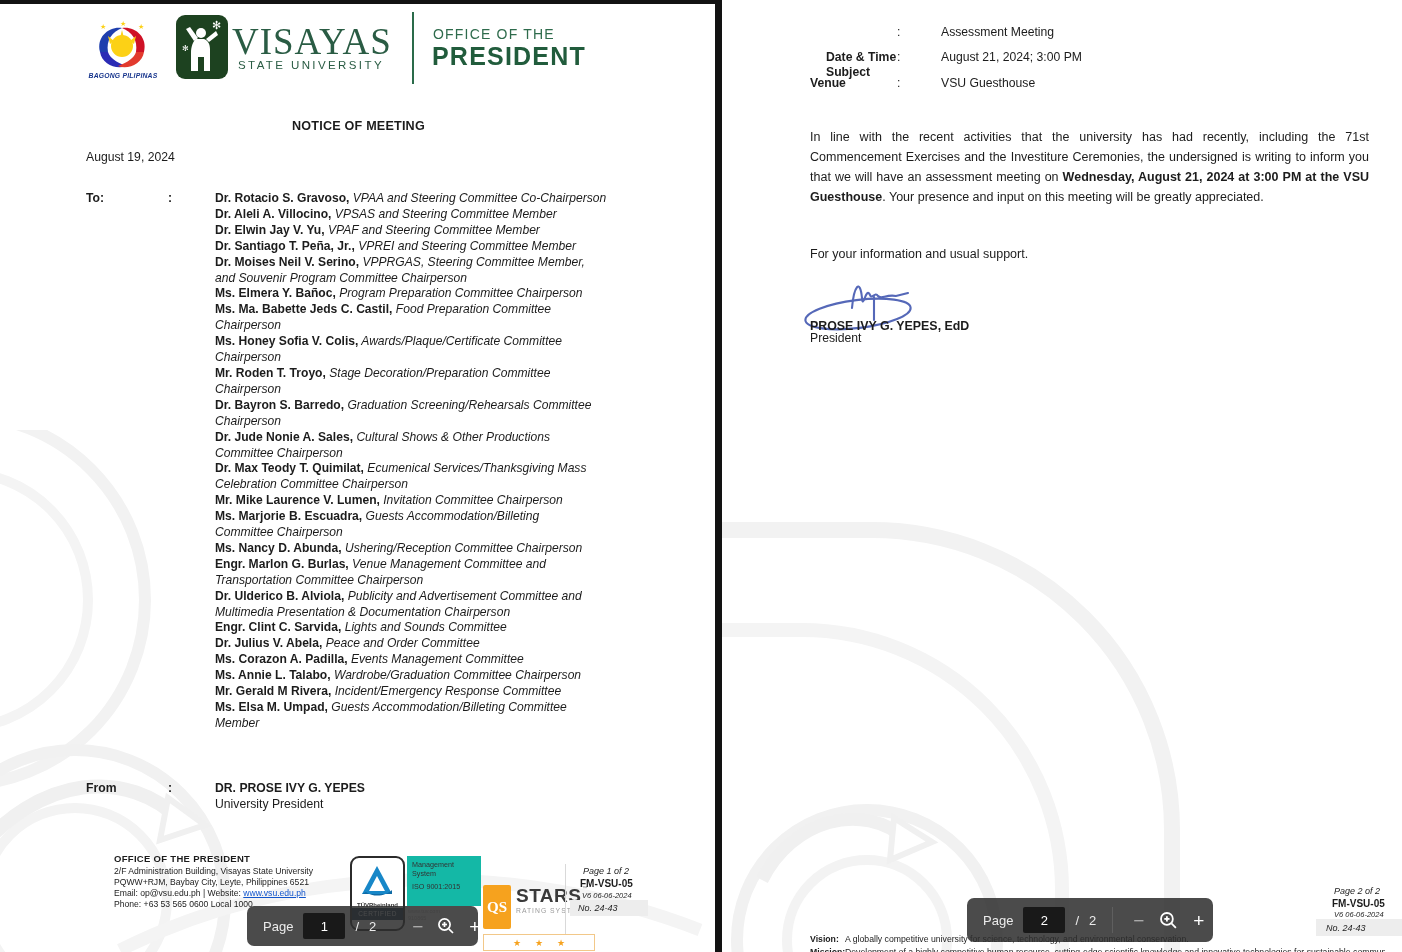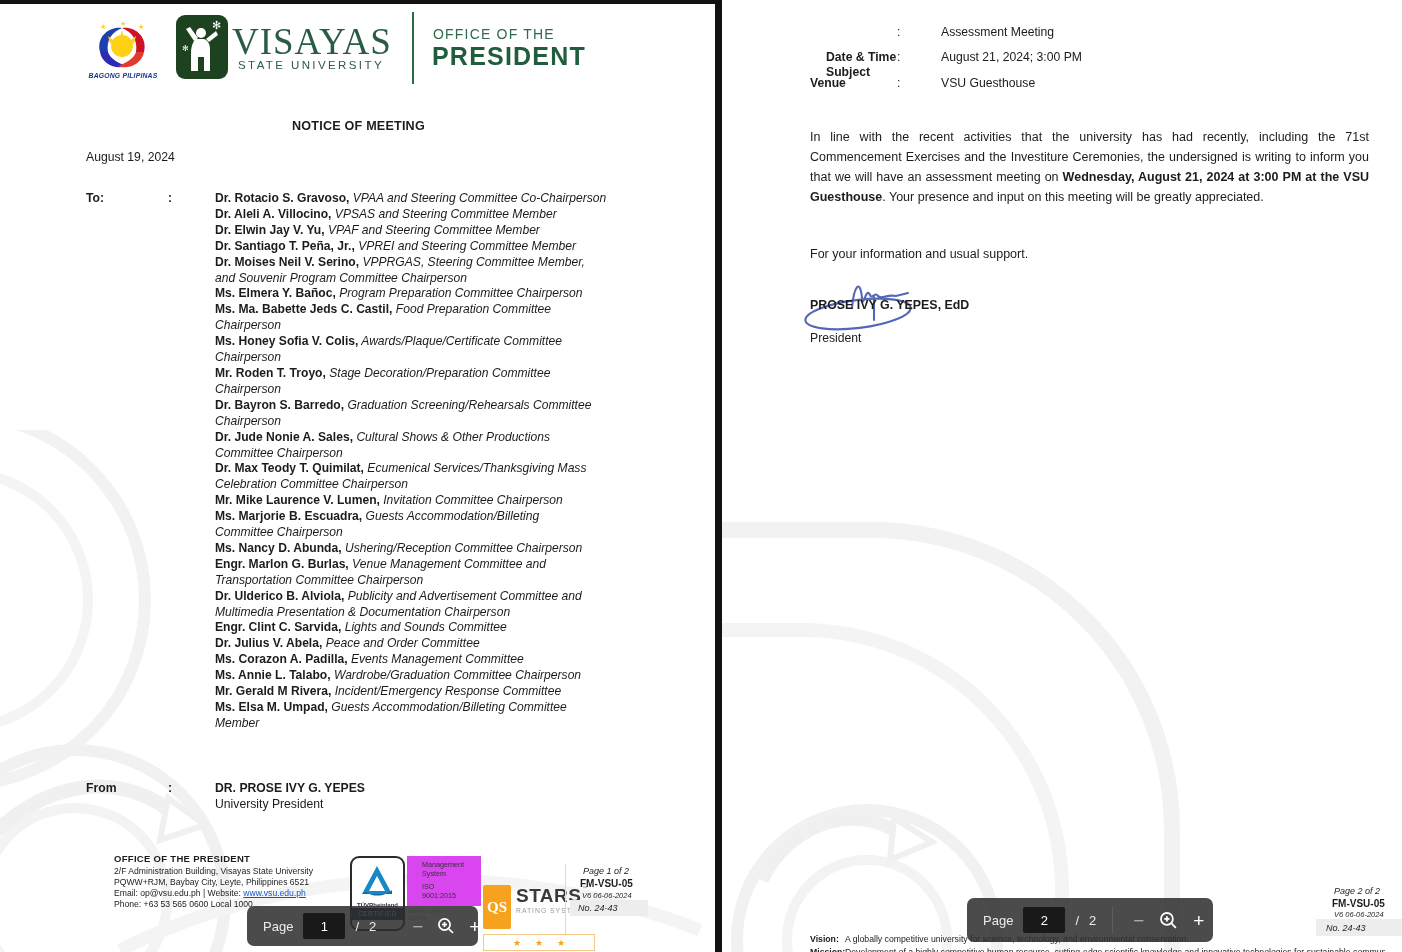--- a/index.html
+++ b/index.html
@@ -28,21 +28,21 @@
   .rline i{font-style:italic;}
   .from-name{font-size:12.2px;font-weight:bold;}
   .from-title{font-size:12.2px;}
   
   .f-office{font-size:9.5px;font-weight:bold;letter-spacing:.3px;}
   .f-line{font-size:8.6px;line-height:11.2px;color:#222;}
   .f-link{color:#1155cc;text-decoration:underline;cursor:pointer;}
   .tuv-badge{width:55px;height:75px;background:#fff;border:2px solid #2b2b2b;border-radius:9px;box-sizing:border-box;overflow:hidden;text-align:center;}
   .tuv-brand{font-size:6px;font-weight:bold;color:#333;}
   .tuv-band{background:#16324f;color:#e8edf3;font-size:6.5px;letter-spacing:.5px;line-height:12px;}
-  .mgmt-box{background:#d946ef;font-size:7.2px;line-height:9px;color:#333;padding:4px 15px;box-sizing:border-box;}
+  .mgmt-box{background:#14b8a6;font-size:7.2px;line-height:9px;color:#333;padding:4px 5px;box-sizing:border-box;}
   .tuv-url{font-size:5.5px;color:#bdbdbd;line-height:6.5px;}
   .qs-square{background:#f6a21e;color:#fff;font-family:"Liberation Serif",serif;font-weight:bold;font-size:15px;
              width:28px;height:44px;display:flex;align-items:center;justify-content:center;border-radius:2px;}
   .qs-stars-word{font-size:19px;font-weight:bold;color:#3a3a3a;letter-spacing:.5px;}
   .qs-tm{font-size:6px;color:#8a8a8a;vertical-align:top;}
   .qs-rating{font-size:6.8px;color:#9a9a9a;letter-spacing:1px;}
   .qs-starbox{border:1px solid #f2c889;display:flex;align-items:center;justify-content:center;gap:14px;}
   .qs-star{color:#f6a21e;font-size:9px;}
   .pageinfo-page{font-size:9px;font-style:italic;}
   .pageinfo-form{font-size:10px;font-weight:bold;}
@@ -266,21 +266,21 @@
     <div class="abs para" style="left:88px;top:128px;width:559px;">
       <span>In line with the recent activities that the university has had recently, including the 71st Commencement Exercises and the Investiture Ceremonies, the undersigned is writing to inform you that we will have an assessment meeting on </span><b>Wednesday, August 21, 2024 at 3:00 PM at the VSU Guesthouse</b><span>. Your presence and input on this meeting will be greatly appreciated.</span>
     </div>
     <div class="abs closing" style="left:88px;top:247px;">For your information and usual support.</div>
 
     <svg class="abs" style="left:78px;top:272px;" width="135" height="60" viewBox="0 0 135 60" fill="none" stroke="#5568b8" stroke-width="2.1" stroke-linecap="round">
       <ellipse cx="58" cy="42" rx="53" ry="14" transform="rotate(-7 58 42)"></ellipse>
       <path d="M52 36 C54 14 60 6 62 26 C63 38 66 14 70 23 C72 28 75 19 78 24 C81 28 86 22 96 24 L108 21"></path>
       <path d="M74 25 L74 48"></path>
     </svg>
-    <div class="abs signer" style="left:88px;top:298px;">PROSE IVY G. YEPES, EdD</div>
+    <div class="abs signer" style="left:88px;top:319px;">PROSE IVY G. YEPES, EdD</div>
     <div class="abs signer-title" style="left:88px;top:331px;">President</div>
 
     <div class="abs vision-label" style="left:88px;top:934px;">Vision:</div>
     <div class="abs vision-text" style="left:123px;top:934px;">A globally competitive university for science, technology, and environmental conservation.</div>
     <div class="abs vision-label" style="left:88px;top:947px;">Mission:</div>
     <div class="abs vision-text" style="left:123px;top:947px;width:540px;white-space:nowrap;overflow:hidden;">Development of a highly competitive human resource, cutting-edge scientific knowledge and innovative technologies for sustainable communities and environment.</div>
 
     <div class="abs gray-strip" style="left:594px;top:919px;width:86px;height:17px;"></div>
     <div class="abs pageinfo-page" style="left:612px;top:886px;">Page 2 of 2</div>
     <div class="abs pageinfo-form" style="left:610px;top:898px;">FM-VSU-05</div>

